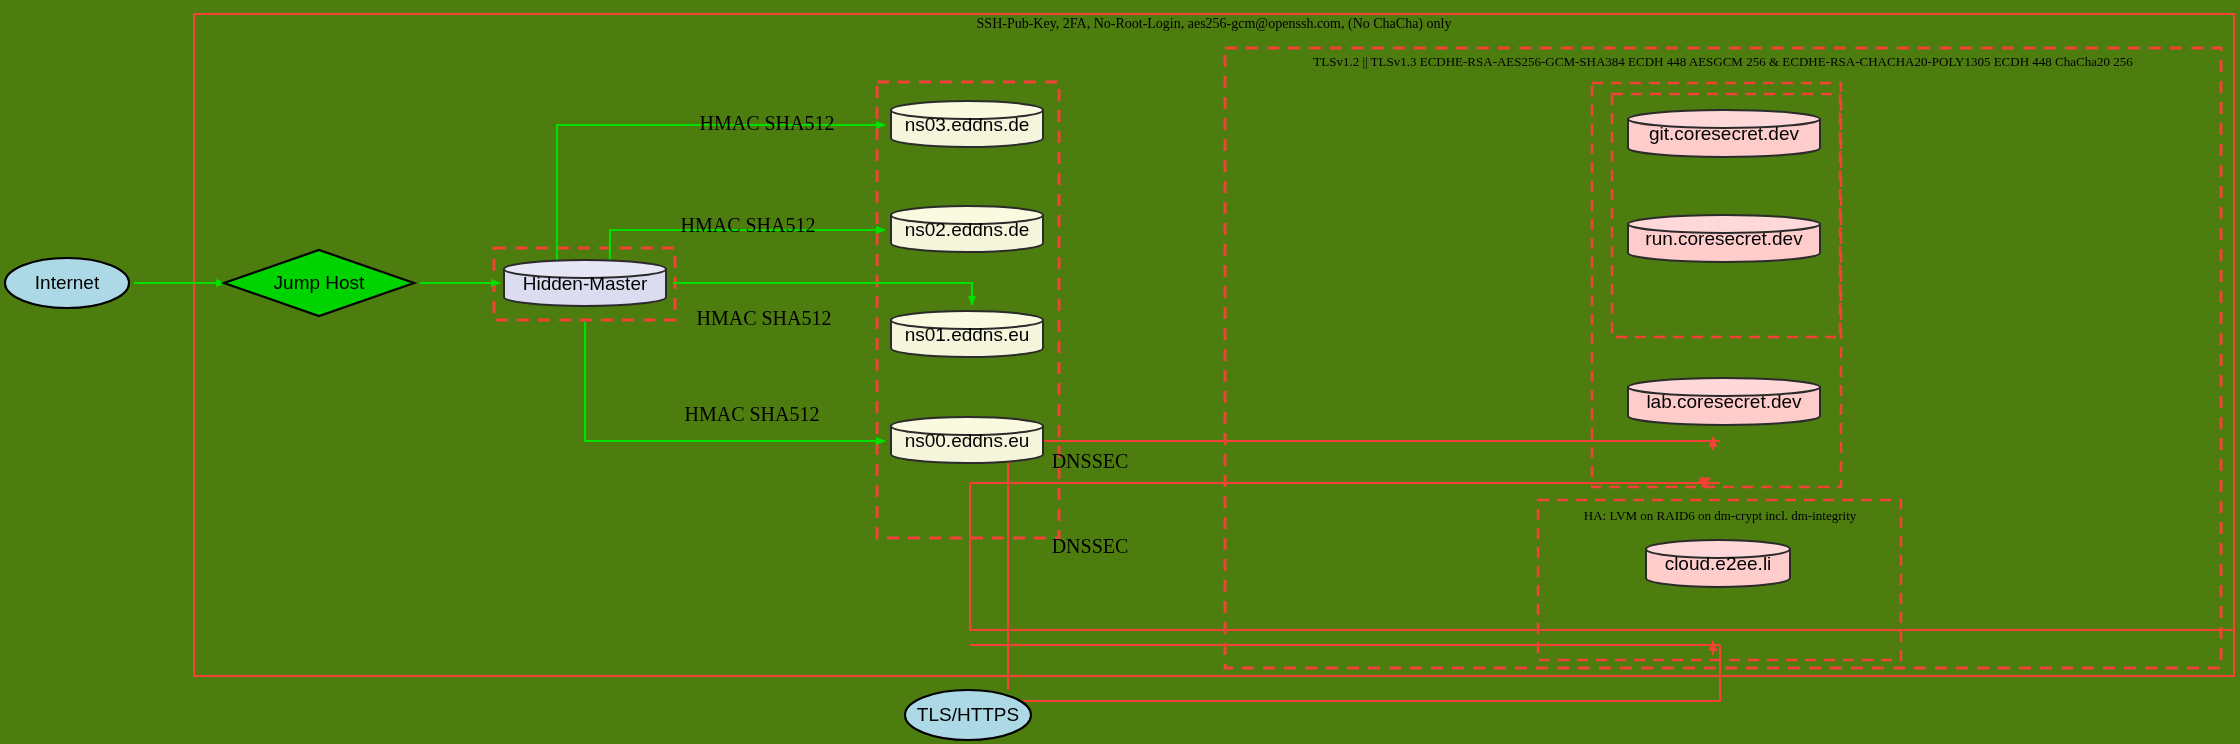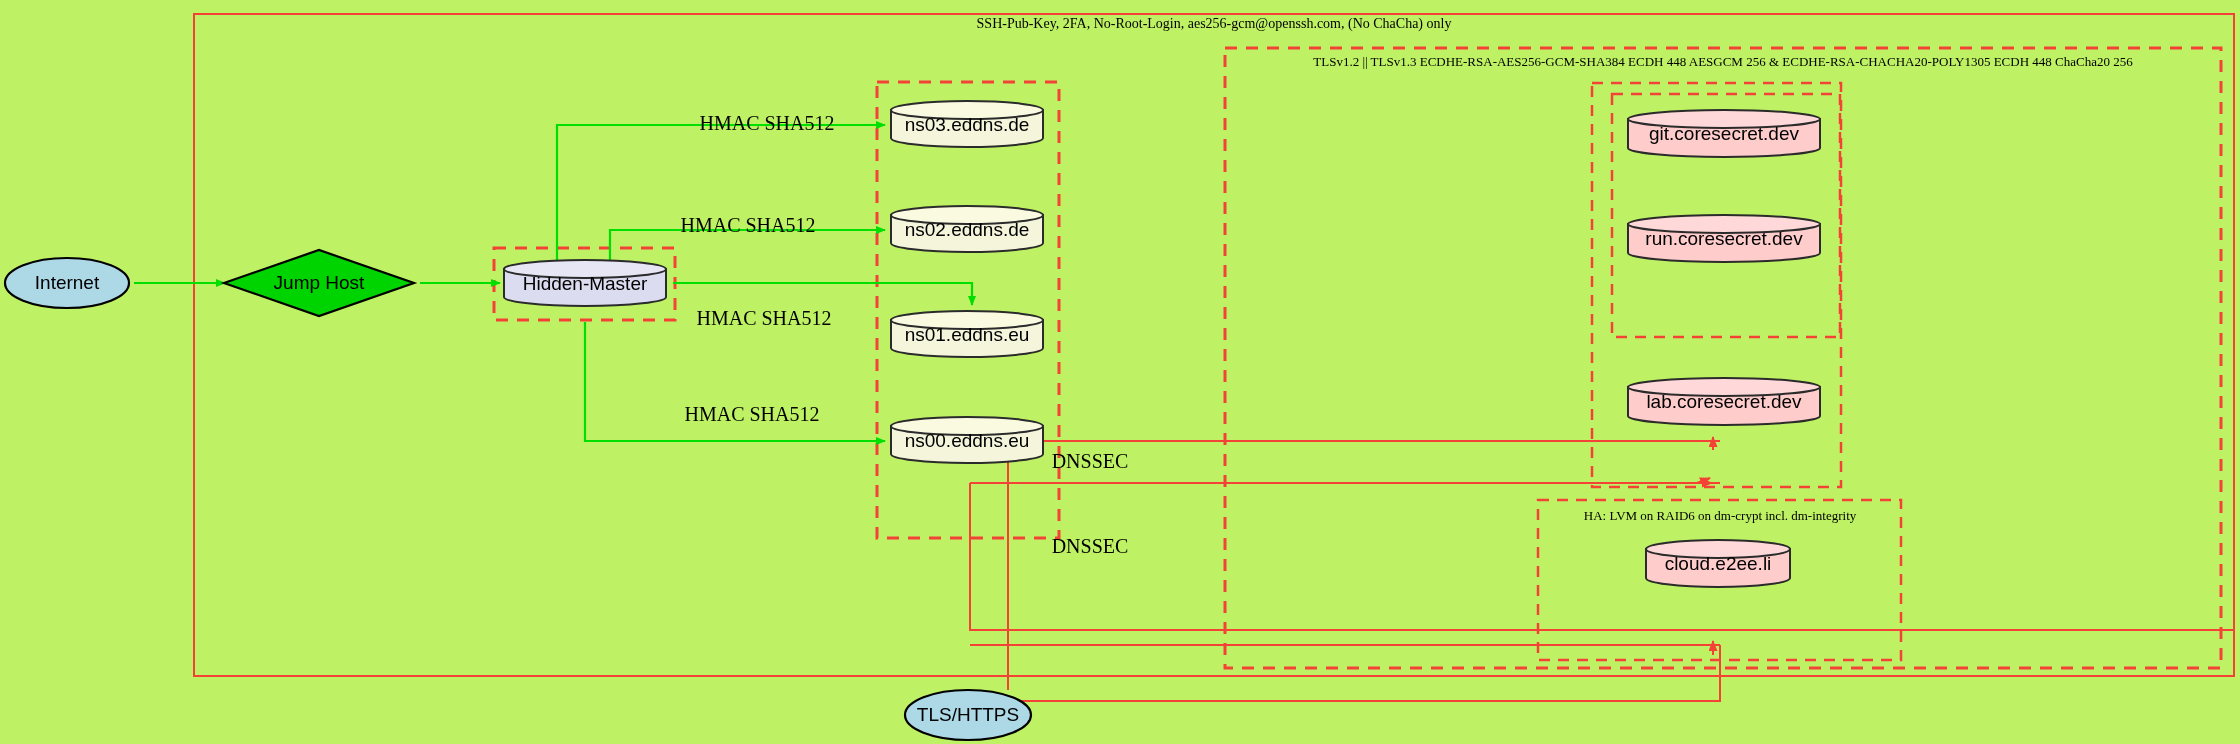--- a/index.html
+++ b/index.html
@@ -4,21 +4,21 @@
 <style>
   html, body {
     margin: 0;
     padding: 0;
     background: #ffffff;
   }
   #stage {
     position: relative;
     width: 2240px;
     height: 744px;
-    background: #bef264;
+    background: #4d7c0f;
     overflow: hidden;
     font-family: "Liberation Serif", serif;
   }
   svg { display: block; }
 
   .node-label-sans {
     font-family: "Liberation Sans", sans-serif;
     font-size: 19px;
     fill: #000000;
     text-anchor: middle;

